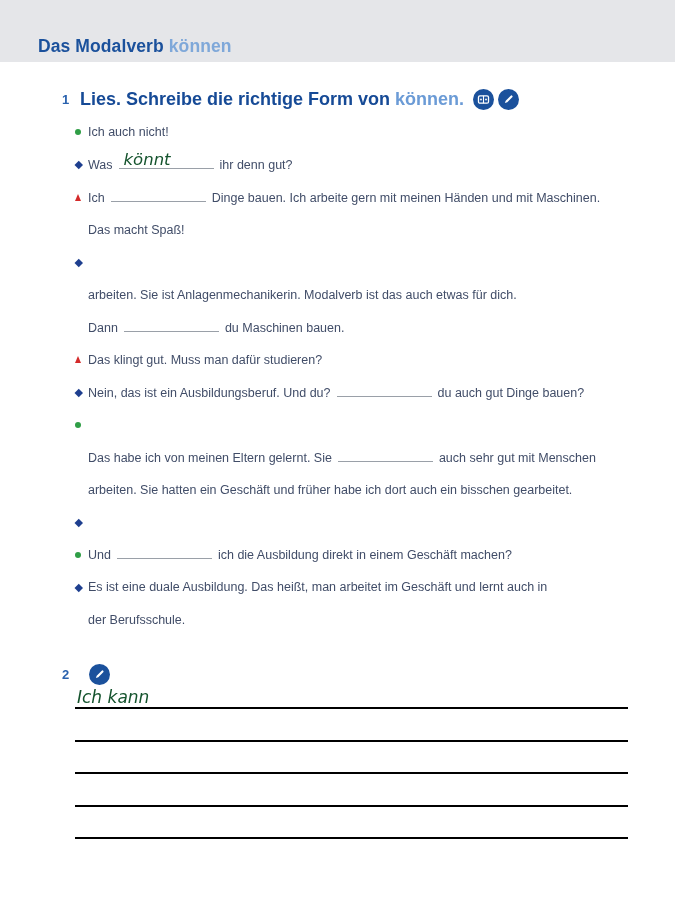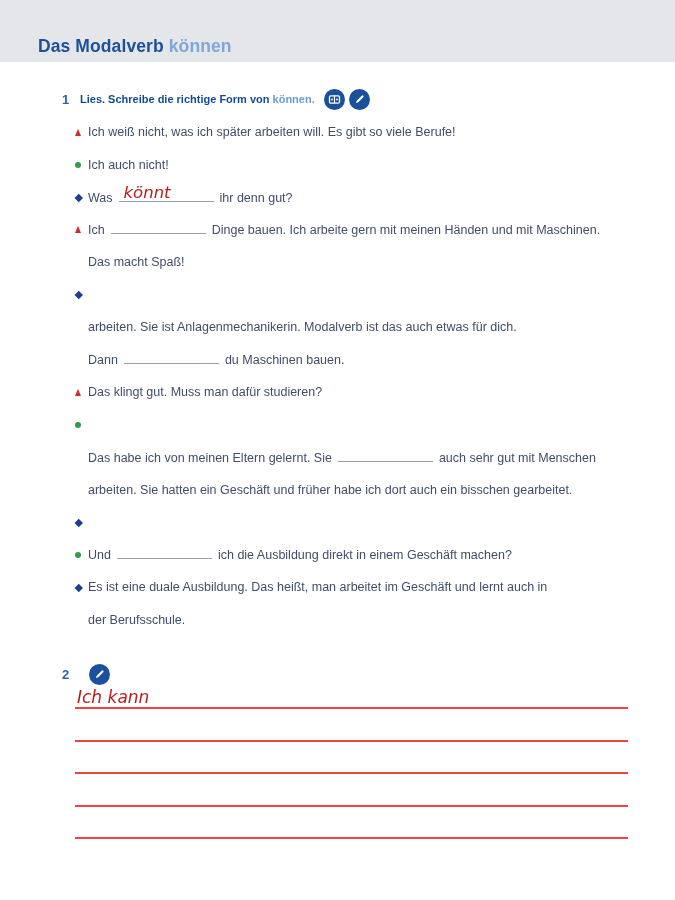--- a/index.html
+++ b/index.html
@@ -10,43 +10,43 @@
   .page-title { font-size:17.5px; font-weight:bold; letter-spacing:.1px; }
   .title-dark { color:#1b519c; }
   .title-light { color:#7fa8d9; font-weight:bold; }
 
   .content { padding:0 40px 0 62px; }
 
   .ex-header { display:flex; align-items:center; height:22px; }
   .ex-header.first { margin-top:26px; }
   .ex-header.second { margin-top:27px; }
   .ex-number { width:18px; font-size:13px; font-weight:bold; color:#2a62ae; flex:0 0 18px; }
-  .ex-instruction { font-size:11px; font-weight:bold; color:#164a96; }
+  .ex-instruction { font-size:18px; font-weight:bold; color:#164a96; }
   .ex-instruction .hl { color:#6b9bd6; }
   .icon-row { display:flex; gap:4px; margin-left:9px; }
   .icon-btn { width:21px; height:21px; border-radius:50%; background:#1b519c;
     display:flex; align-items:center; justify-content:center; cursor:pointer; }
   .icon-btn svg { display:block; }
 
   .dialogue { margin-top:6px; margin-left:13px; }
   .dialogue-line { height:32.5px; display:flex; align-items:center; }
   .bullet { width:13px; flex:0 0 13px; display:flex; align-items:center; }
   .shape-triangle { width:0; height:0; border-left:3.5px solid transparent;
     border-right:3.5px solid transparent; border-bottom:7px solid #d42a2a; }
   .shape-circle { width:6px; height:6px; border-radius:50%; background:#2f9e46; }
   .shape-diamond { width:5.5px; height:5.5px; background:#1e3f8f; transform:rotate(45deg); margin-left:1px; }
   .line-text { font-size:12.5px; color:#414d68; white-space:nowrap; }
   .blank { display:inline-block; width:95px; height:12px; margin:0 6px;
     border-bottom:1px solid #9aa0a8; position:relative; vertical-align:baseline; }
   .handwritten { font-family:"DejaVu Sans", sans-serif; font-style:italic;
-    color:#b91c1c; }
+    color:#14532d; }
   .answer { position:absolute; left:5px; bottom:-1px; font-size:16.5px; white-space:nowrap; }
 
   .answer-block { margin-left:13px; }
-  .answer-line { width:553px; border-bottom:2px solid #ef4444; }
+  .answer-line { width:553px; border-bottom:2px solid #000000; }
   .answer-line.first { height:24px; display:flex; align-items:flex-end; }
   .answer-line.empty { height:32.5px; }
   .answer-prefix { font-size:17px; line-height:1; padding:0 0 1px 2px; }
 </style>
 </head>
 <body>
 
 <div class="header-band">
   <div class="page-title">
     <span class="title-dark">Das Modalverb</span>
@@ -75,26 +75,20 @@
         <svg width="13" height="13" viewBox="0 0 14 14">
           <path d="M3.1 10.9 L4 8.3 L9.4 2.9 a1.15 1.15 0 0 1 1.63 0 a1.15 1.15 0 0 1 0 1.63 L5.7 10 L3.1 10.9 Z" fill="#ffffff"></path>
         </svg>
       </span>
     </span>
   </div>
 
   <div class="dialogue">
       <div class="dialogue-line">
         <span class="bullet">
-          <span class="shape-triangle"></span>
-        </span>
-        <span class="line-text"><span>Ich weiß nicht, was ich später arbeiten will. Es gibt so viele Berufe!</span></span>
-      </div>
-      <div class="dialogue-line">
-        <span class="bullet">
           <span class="shape-circle"></span>
         </span>
         <span class="line-text"><span>Ich auch nicht!</span></span>
       </div>
       <div class="dialogue-line">
         <span class="bullet">
           <span class="shape-diamond"></span>
         </span>
         <span class="line-text"><span>Was</span><span class="blank"><span class="handwritten answer">könnt</span></span><span>ihr denn gut?</span></span>
       </div>
@@ -119,20 +113,26 @@
       </div>
       <div class="dialogue-line">
         <span class="bullet"></span>
         <span class="line-text"><span>Dann</span><span class="blank"></span><span>du Maschinen bauen.</span></span>
       </div>
       <div class="dialogue-line">
         <span class="bullet">
           <span class="shape-triangle"></span>
         </span>
         <span class="line-text"><span>Das klingt gut. Muss man dafür studieren?</span></span>
+      </div>
+      <div class="dialogue-line">
+        <span class="bullet">
+          <span class="shape-diamond"></span>
+        </span>
+        <span class="line-text"><span>Nein, das ist ein Ausbildungsberuf. Und du?</span><span class="blank"></span><span>du auch gut Dinge bauen?</span></span>
       </div>
       <div class="dialogue-line">
         <span class="bullet">
           <span class="shape-circle"></span>
         </span>
       </div>
       <div class="dialogue-line">
         <span class="bullet"></span>
         <span class="line-text"><span>Das habe ich von meinen Eltern gelernt. Sie</span><span class="blank"></span><span>auch sehr gut mit Menschen</span></span>
       </div>

